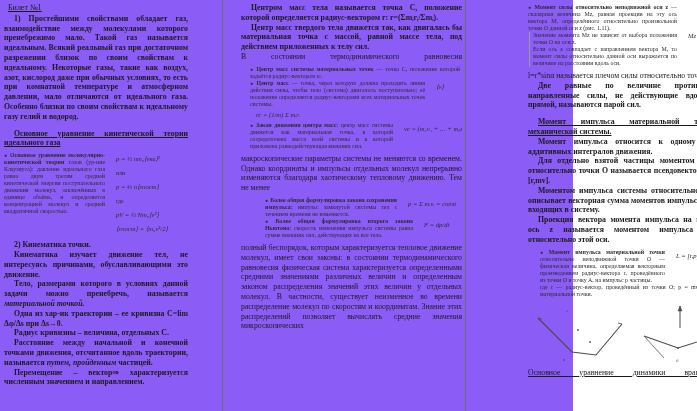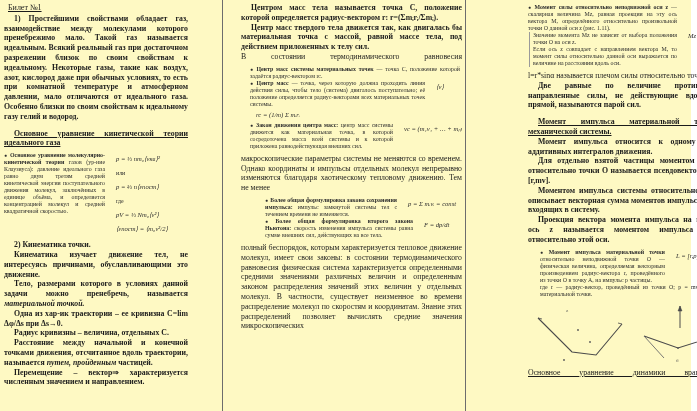--- a/index.html
+++ b/index.html
@@ -1,16 +1,16 @@
 <!DOCTYPE html>
 <html><head>
 <meta charset="utf-8">
 <style>
   html,body{margin:0;padding:0;background:#ffffff;width:697px;height:411px;overflow:hidden;}
-  .doc{position:relative;width:691px;height:411px;background:#fef9c3;color:#1b1b1b;
+  .doc{position:relative;width:573px;height:411px;background:#8b5cf6;color:#1b1b1b;
        font-family:"Liberation Serif", serif;}
   .vline{position:absolute;top:0;width:1px;height:411px;background:#6d6d6d;}
   .col{position:absolute;top:3px;height:405px;overflow:hidden;}
   #col1{left:4px;width:184px;}
   #col2{left:241px;width:221px;}
   #col3{left:484px;width:206px;margin-left:44px;}
   p{margin:0;padding:0;font-size:7.8px;line-height:9.8px;text-align:justify;}
   .ind{text-indent:10px;font-weight:bold;}
   .u{text-decoration:underline;}
   .stretch{text-align-last:justify;}

